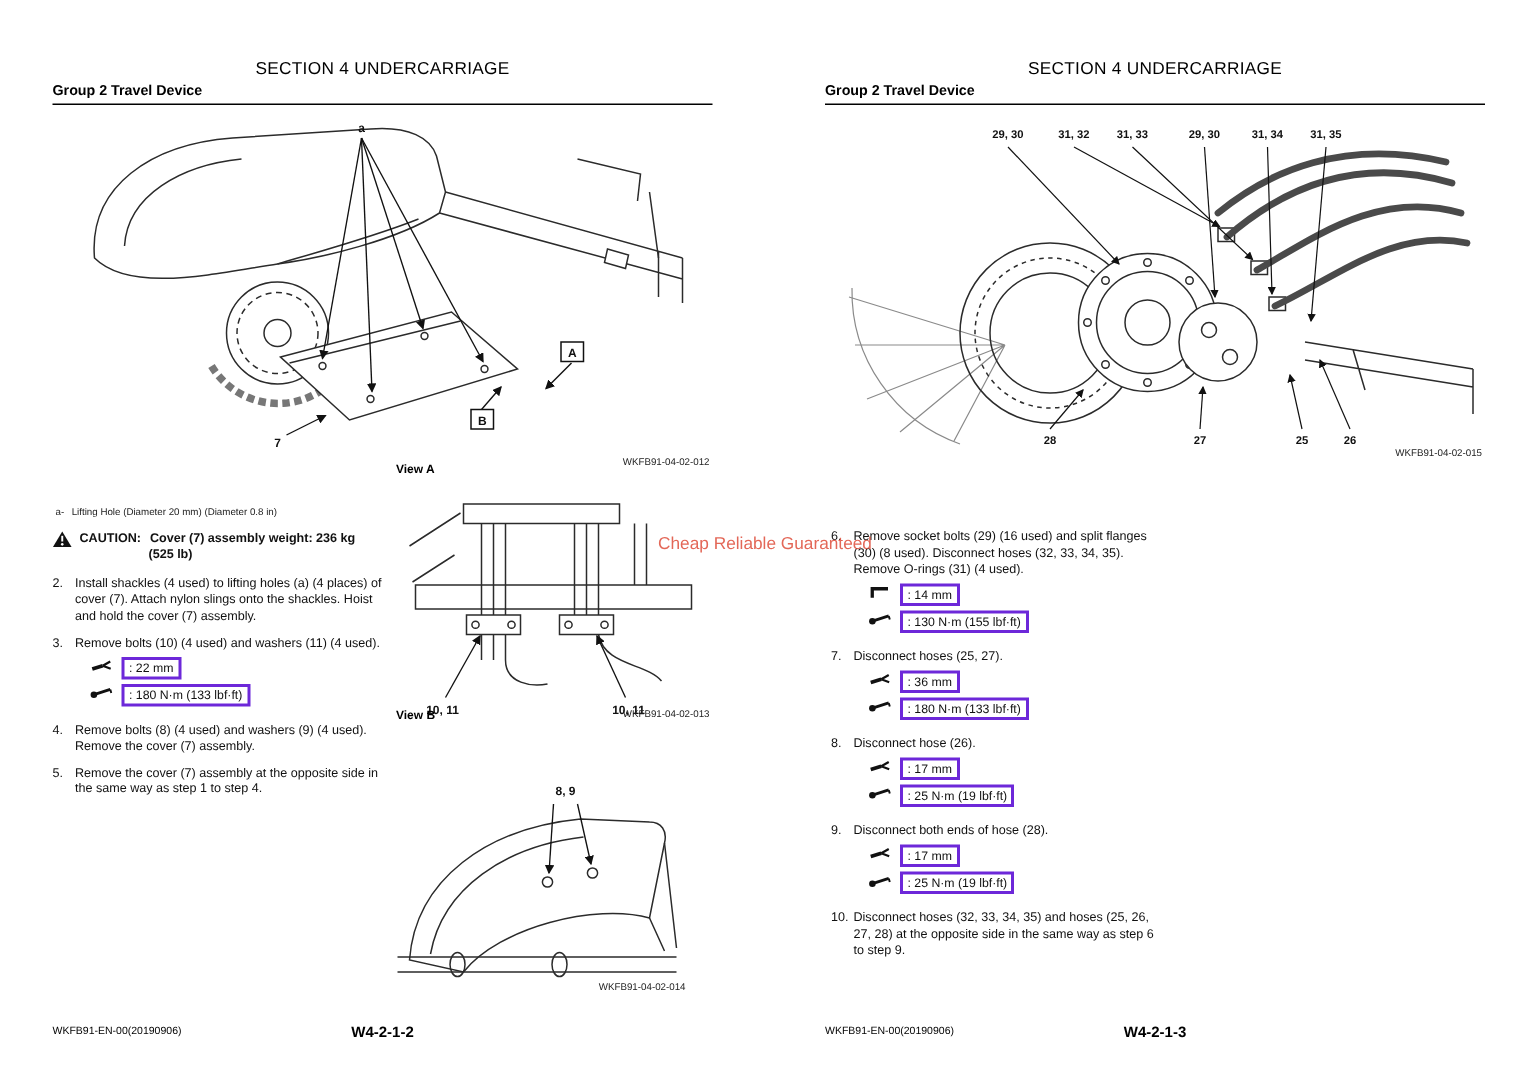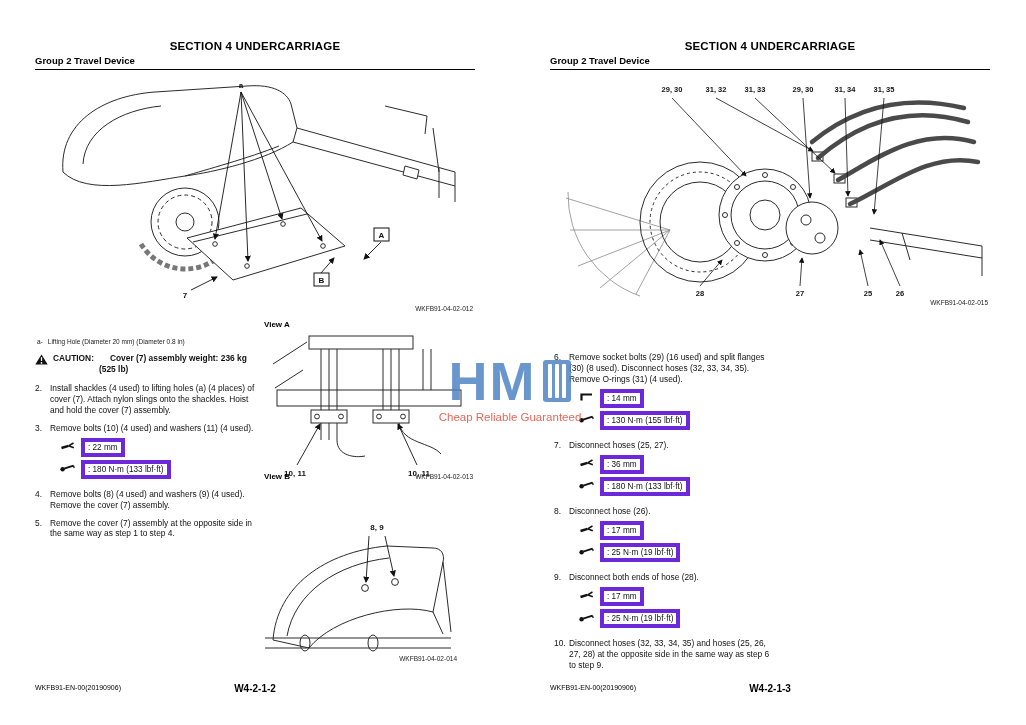--- a/index.html
+++ b/index.html
@@ -1,45 +1,45 @@
 <!DOCTYPE html>
 <html><head>
 <meta charset="utf-8">
 <style>
   * { margin:0; padding:0; box-sizing:border-box; }
   html,body { width:1026px; height:725px; background:#ffffff; font-family:"Liberation Sans",sans-serif; color:#111; position:relative; overflow:hidden; }
   .page { position:absolute; top:40px; width:440px; height:660px; }
   #pageL { left:35px; }
   #pageR { left:550px; }
-  .h1 { text-align:center; font-size:11.5px; font-weight:bold; letter-spacing:.2px; color:#000; }
+  .h1 { text-align:center; font-size:11.5px; font-weight:normal; letter-spacing:.2px; color:#000; }
   .h2 { font-size:9.5px; font-weight:bold; margin-top:3px; color:#000; }
   .rule { position:absolute; top:29px; left:0; right:0; border-top:1.6px solid #000; }
   .fig { position:absolute; }
   .fig-main-l { left:0; top:36px; width:440px; height:236px; }
   .fig-viewa  { left:228px; top:290px; width:212px; height:150px; }
   .fig-viewb  { left:212px; top:452px; width:212px; height:170px; }
   .fig-main-r { left:0; top:40px; width:440px; height:226px; }
   .figid { position:absolute; right:2px; bottom:0; font-size:6.5px; color:#222; }
   .legend { position:absolute; left:2px; top:298px; font-size:6.5px; display:flex; gap:5px; color:#222; }
   .viewlabel { position:absolute; font-weight:bold; font-size:8px; color:#000; }
-  .va { left:229px; top:280px; }
+  .va { left:229px; top:268px; }
   .vb { left:229px; top:432px; }
   .col-text { position:absolute; left:0; top:313px; width:226px; }
   #pageR .col-text { left:4px; top:312px; width:222px; }
   .caution { display:flex; gap:5px; font-weight:bold; font-size:8.4px; line-height:1.3; margin-bottom:8px; }
   .caution-icon { flex:none; padding-top:1px; }
-  .caution-label { margin-right:16px; }
+  .caution-label { margin-right:6px; }
   .caution-indent { display:inline-block; margin-left:46px; }
   .step { display:flex; margin-bottom:7px; font-size:8.4px; line-height:1.3; }
   .step .num { width:15px; flex:none; }
   .step-body { flex:1; }
   .specs { margin:4px 0 1px 10px; }
   .spec { display:flex; align-items:center; gap:5px; margin-bottom:3px; }
   .spec-icon { flex:none; width:16px; }
-  .spec-val { border:4px solid #6d28d9; padding:0 3px; font-size:8.2px; line-height:1.35; background:#fff; }
+  .spec-val { border:2px solid #6d28d9; padding:0 3px; font-size:8.2px; line-height:1.35; background:#fff; }
   .pfoot { position:absolute; top:644px; left:0; width:100%; font-size:7px; color:#000; }
   .pageno { position:absolute; left:50%; transform:translateX(-50%); top:-1px; font-weight:bold; font-size:10px; }
   .watermark { position:absolute; left:420px; top:354px; width:180px; text-align:center; z-index:9; opacity:.82; pointer-events:none; }
   .wm-row { display:flex; align-items:center; justify-content:center; gap:7px; }
   .wm-letters { font-size:54px; line-height:1; font-weight:bold; color:#4a80c4; letter-spacing:2px; }
   .wm-mark { display:inline-flex; gap:3px; background:#4a80c4; border-radius:3px; padding:4px 5px; height:42px; }
   .wm-mark i { width:4px; background:#fff; border-radius:1px; }
   .wm-tag { color:#dd4633; font-weight:normal; font-size:11.5px; margin-top:3px; white-space:nowrap; }
   svg text { font-family:"Liberation Sans",sans-serif; }
 </style>
@@ -400,22 +400,14 @@
     </div>
   </div>
 
   <div class="pfoot">
     <span>WKFB91-EN-00(20190906)</span>
     <span class="pageno">W4-2-1-3</span>
   </div>
 </div>
 
 <div class="watermark">
-  <div class="wm-row">
-    <span class="wm-letters">HM</span>
-    <span class="wm-mark">
-        <i></i>
-        <i></i>
-        <i></i>
-      </span>
-  </div>
   <div class="wm-tag">Cheap Reliable Guaranteed</div>
 </div>
 
 </body></html>

